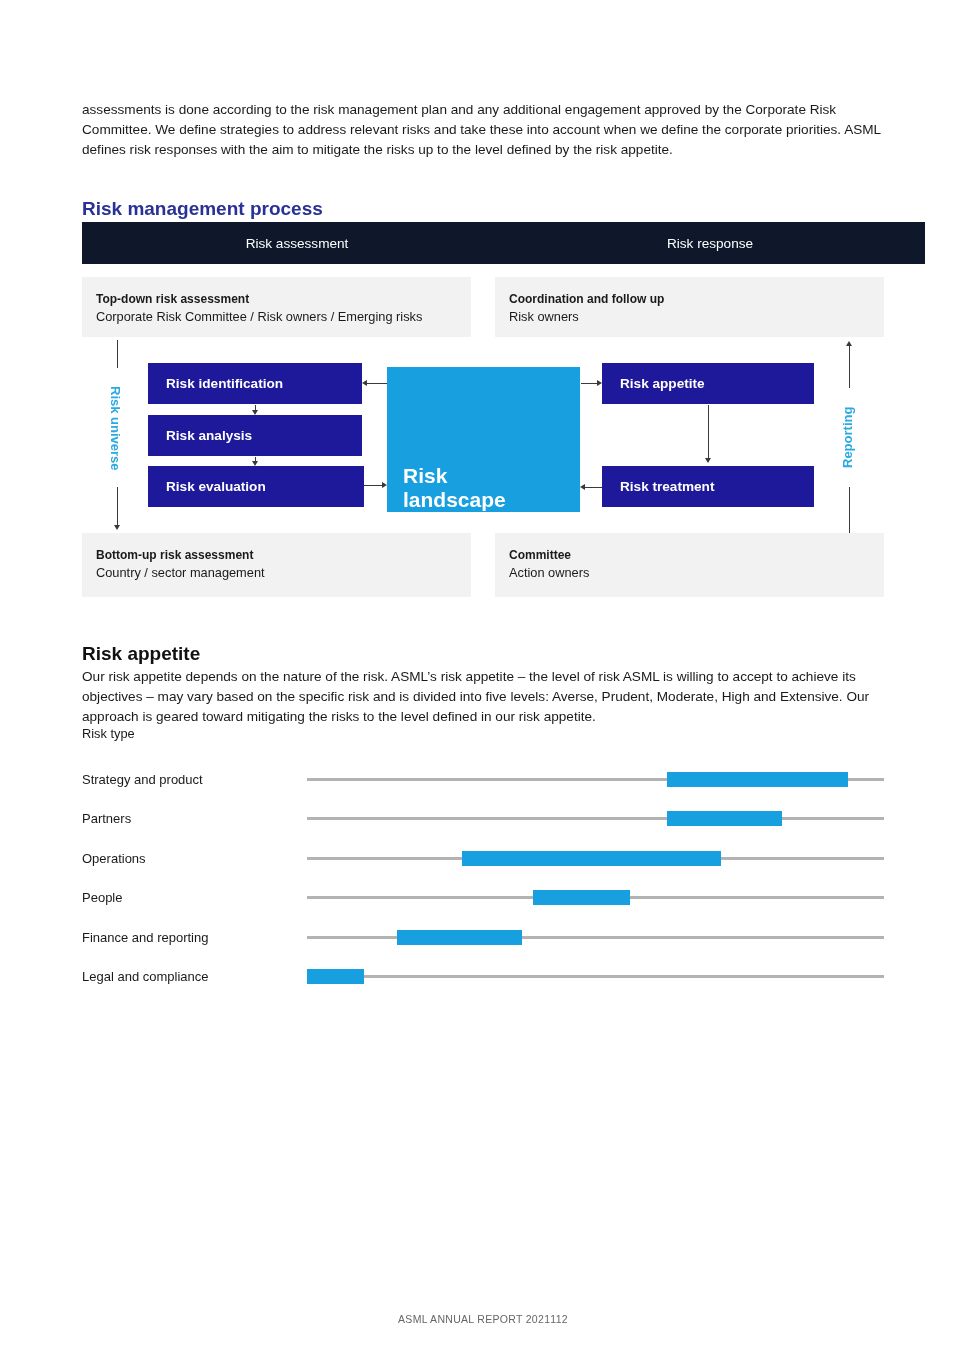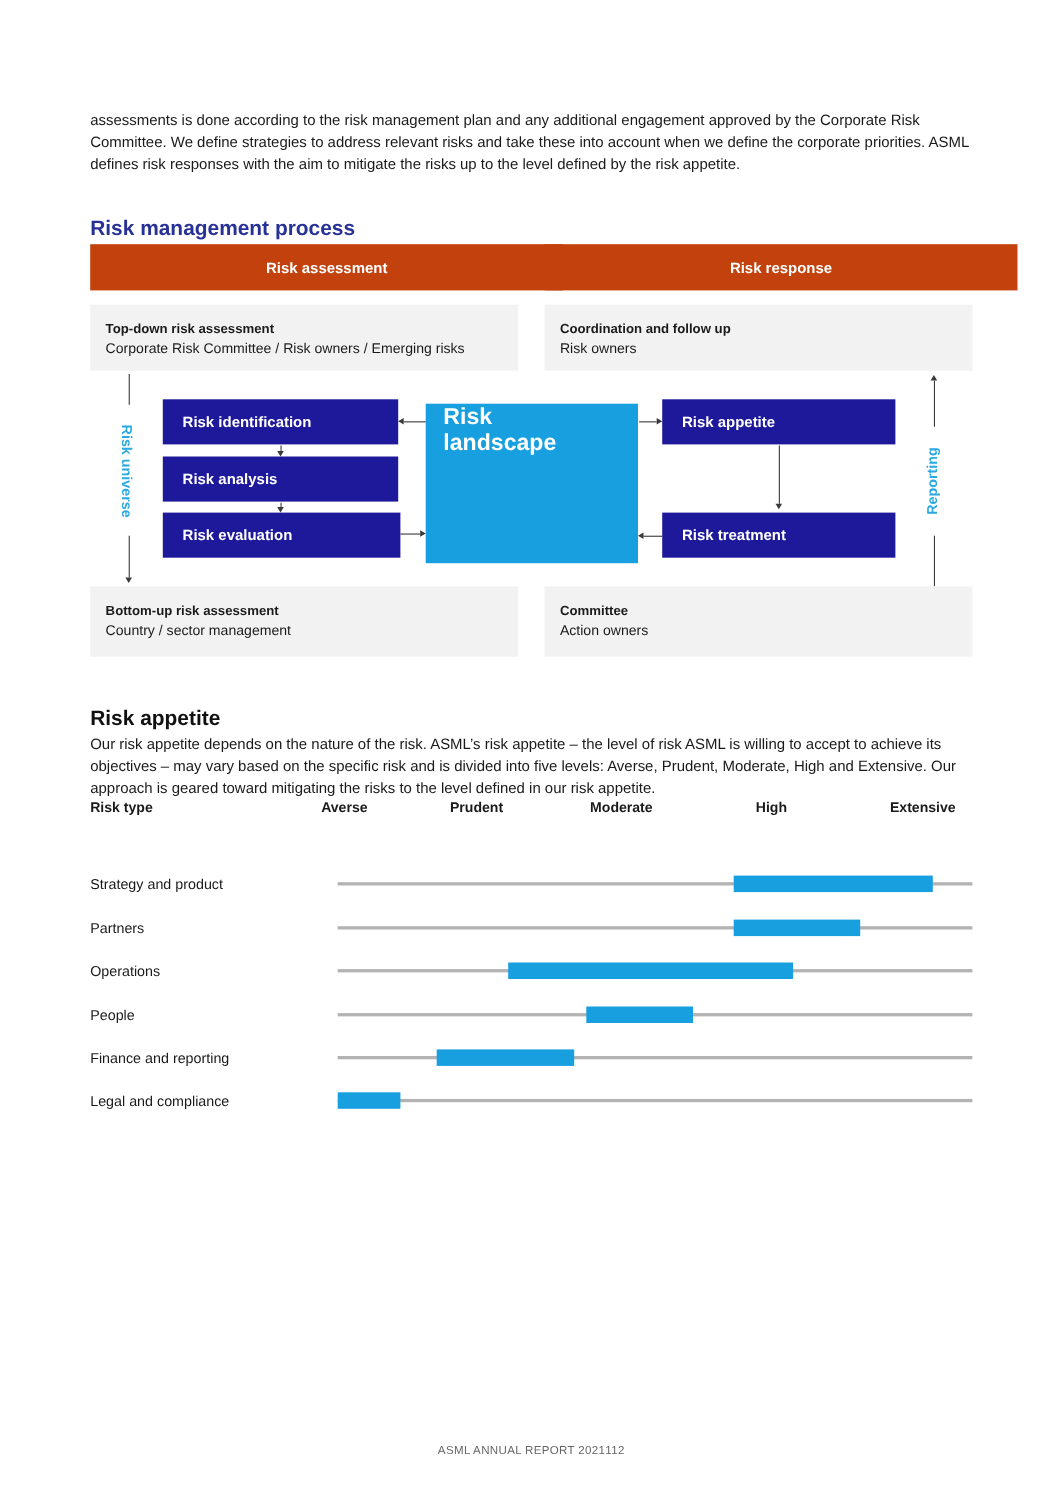--- a/index.html
+++ b/index.html
@@ -7,49 +7,49 @@
         font-family:"Liberation Sans","DejaVu Sans",sans-serif;color:#1a1a1a;overflow:hidden;}
 
   
   .intro{position:absolute;left:82px;top:86px;width:812px;font-size:13.6px;line-height:20.3px;}
   .h-process{position:absolute;left:82px;top:182px;font-size:19px;font-weight:bold;color:#283296;}
   .h-appetite{position:absolute;left:82px;top:627px;font-size:19px;font-weight:bold;color:#111;}
   .appetite-text{position:absolute;left:82px;top:653px;width:812px;font-size:13.6px;line-height:20.3px;}
 
   
   .diagram{position:absolute;left:82px;top:222px;width:802px;height:375px;}
-  .teal-bar{position:absolute;width:430px;height:42px;background:#c2410c;color:#fff;
-            font-size:13.6px;font-weight:bold;display:flex;align-items:center;justify-content:center;}
+  .teal-bar{position:absolute;width:430px;height:42px;background:#0f172a;color:#fff;
+            font-size:13.6px;font-weight:normal;display:flex;align-items:center;justify-content:center;}
   .gray-box{position:absolute;width:389px;background:#f2f2f2;box-sizing:border-box;padding:15px 16px 0 14px;}
   .gray-box .gb-title{font-size:12px;font-weight:bold;margin-bottom:3px;}
   .gray-box .gb-sub{font-size:12.8px;}
   .navy-box{position:absolute;height:41px;background:#1e199b;color:#fff;font-size:13.6px;font-weight:bold;
             display:flex;align-items:center;box-sizing:border-box;padding-left:18px;}
   .center-box{position:absolute;left:305px;top:145px;width:193px;height:145px;background:#189fe0;color:#fff;
-              display:flex;align-items:flex-start;box-sizing:border-box;padding-left:16px;}
+              display:flex;align-items:flex-end;box-sizing:border-box;padding-left:16px;}
   .center-box span{font-size:21px;font-weight:bold;line-height:24px;width:120px;}
   .vlabel{position:absolute;color:#2aa9e2;font-size:13px;font-weight:bold;writing-mode:vertical-rl;
           display:flex;align-items:center;justify-content:center;}
   .vlabel.up{transform:rotate(180deg);}
   .hline{position:absolute;height:1px;background:#3a3a3a;}
   .vline{position:absolute;width:1px;background:#3a3a3a;}
   .ah{position:absolute;width:0;height:0;}
   .ah-down{border-left:3.5px solid transparent;border-right:3.5px solid transparent;border-top:5px solid #3a3a3a;}
   .ah-up{border-left:3.5px solid transparent;border-right:3.5px solid transparent;border-bottom:5px solid #3a3a3a;}
   .ah-left{border-top:3.5px solid transparent;border-bottom:3.5px solid transparent;border-right:5px solid #3a3a3a;}
   .ah-right{border-top:3.5px solid transparent;border-bottom:3.5px solid transparent;border-left:5px solid #3a3a3a;}
 
   
   .chart{position:absolute;left:82px;top:726px;width:802px;}
-  .chart-head{position:relative;height:17px;font-size:12.8px;font-weight:bold;}
+  .chart-head{position:relative;height:17px;font-size:12.8px;font-weight:normal;}
   .row-header{position:absolute;left:0;top:0;}
   .level-headers{position:absolute;left:201px;top:0;width:601px;height:17px;}
   .level-label{position:absolute;top:0;transform:translateX(-50%);white-space:nowrap;}
   .crows{position:relative;margin-top:29px;}
-  .crow{display:flex;align-items:flex-end;height:39.4px;gap:32px;}
+  .crow{display:flex;align-items:flex-start;height:39.4px;gap:32px;}
   .crow-label{width:201px;font-size:13px;}
   .ctrack{position:relative;width:601px;height:15px;}
   .cline{position:absolute;left:0;right:0;top:6px;height:3px;}
   .cbar{position:absolute;top:0;height:15px;}
 
   
   .footer{position:absolute;left:82px;top:1313px;width:802px;display:flex;justify-content:center;
           font-size:10.5px;color:#666;letter-spacing:.3px;}
 </style>
 </head>
@@ -125,27 +125,20 @@
       <div class="gb-sub">Action owners</div>
     </div>
   </div>
 
   <h2 class="h-appetite">Risk appetite</h2>
   <p class="appetite-text">Our risk appetite depends on the nature of the risk. ASML’s risk appetite – the level of risk ASML is willing to accept to achieve its objectives – may vary based on the specific risk and is divided into five levels: Averse, Prudent, Moderate, High and Extensive. Our approach is geared toward mitigating the risks to the level defined in our risk appetite.</p>
 
   <div class="chart">
     <div class="chart-head">
       <span class="row-header">Risk type</span>
-      <div class="level-headers">
-          <span class="level-label" style="left: 5%;">Averse</span>
-          <span class="level-label" style="left: 25%;">Prudent</span>
-          <span class="level-label" style="left: 46.9%;">Moderate</span>
-          <span class="level-label" style="left: 69.6%;">High</span>
-          <span class="level-label" style="left: 92.5%;">Extensive</span>
-        </div>
     </div>
     <div class="crows">
         <div class="crow">
           <div class="crow-label">Strategy and product</div>
           <div class="ctrack">
             <div class="cline" style="background: rgb(179, 179, 179);"></div>
             <div class="cbar" style="left: 62.4%; width: 31.3%; background: rgb(24, 159, 224);"></div>
           </div>
         </div>
         <div class="crow">

